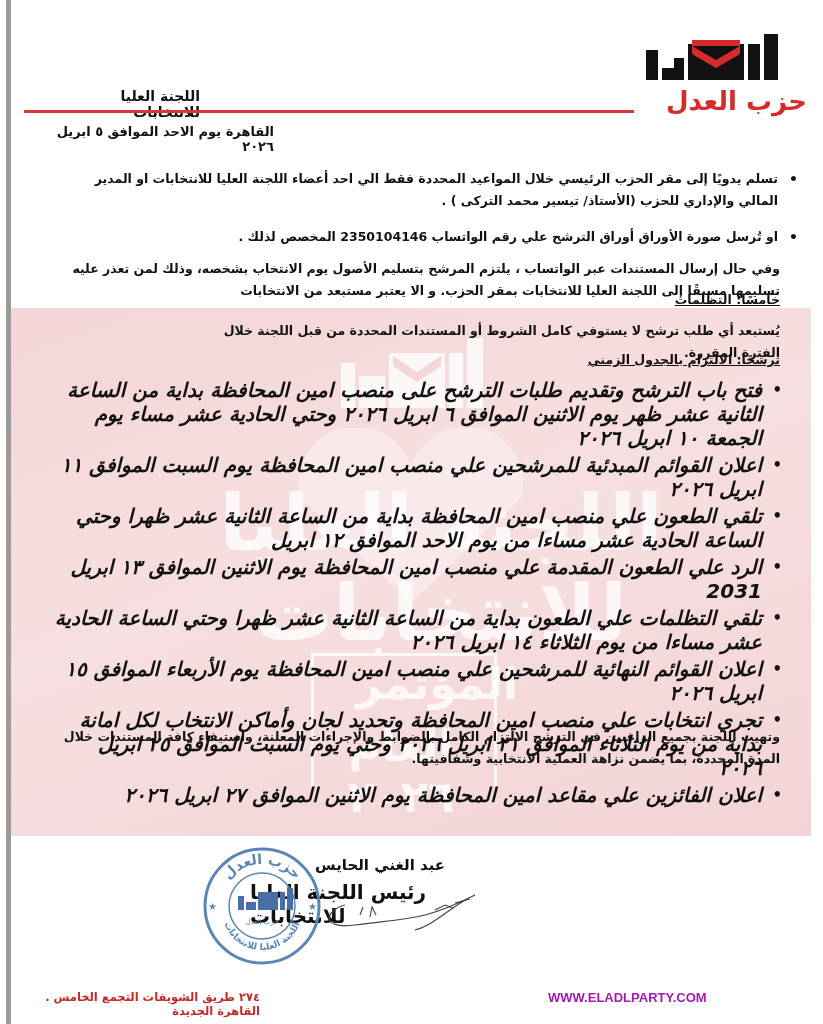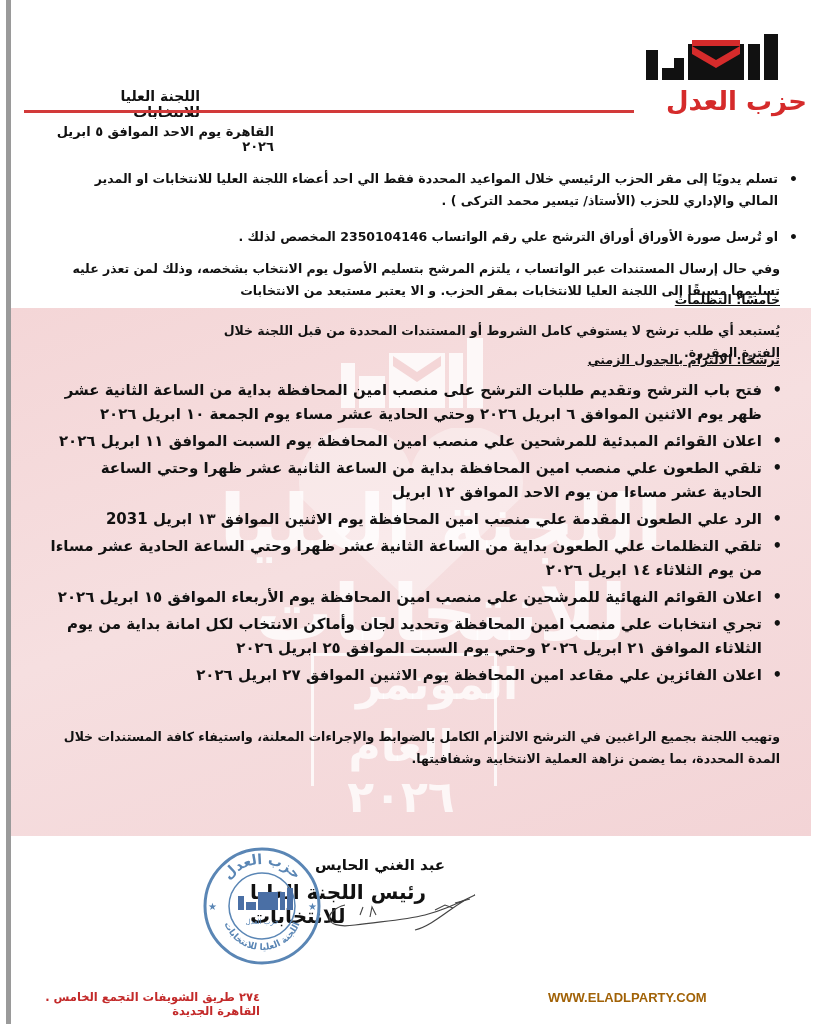--- a/index.html
+++ b/index.html
@@ -38,31 +38,31 @@
   .wm-box { left:300px; top:345px; width:180px; height:130px; border:3px solid rgba(255,255,255,0.8); border-bottom:none; }
   .wm-box-text1 { left:300px; top:350px; width:180px; font-size:44px; text-align:center; direction:rtl;margin-left:36px; }
   .wm-box-text2 { left:300px; top:412px; width:180px; font-size:44px; text-align:center; direction:rtl; }
 
   .section-h { position:absolute; font-size:12.5px; font-weight:bold; text-decoration:underline; direction:rtl; text-align:right; }
   .sec5 { left:600px; top:292px; width:180px; }
   .sec5-body { position:absolute; left:200px; top:320px; width:580px; }
   .sec6 { left:560px; top:352px; width:220px; }
 
   .bullets2 { position:absolute; left:50px; top:378px; width:740px; margin:0; padding:0; list-style:none; }
-  .bullets2 li { position:relative; padding-right:28px; font-size:15px; font-weight:bold; line-height:24px; margin-bottom:3px; }
+  .bullets2 li { position:relative; padding-right:28px; font-size:20px; font-weight:bold; line-height:24px; margin-bottom:3px;font-style:italic; }
   .bullets2 li::before { content:"•"; position:absolute; right:8px; top:0; font-size:15px; }
 
   .closing { position:absolute; left:40px; top:726px; width:740px; }
 
   .signer-title { position:absolute; left:250px; top:832px; width:260px; font-size:20px; font-weight:bold; text-align:left; direction:rtl;margin-top:48px; }
   .signer-name { position:absolute; left:250px; top:856px; width:260px; font-size:15px; font-weight:bold; text-align:center; direction:rtl; }
   .stamp { position:absolute; left:202px; top:846px; width:120px; height:120px; }
   .signature { position:absolute; left:315px; top:885px; width:170px; height:60px; }
 
-  .footer-url { position:absolute; left:548px; top:990px; font-family:"Liberation Sans", sans-serif; font-size:13px; font-weight:bold; color:#a16207; }
+  .footer-url { position:absolute; left:548px; top:990px; font-family:"Liberation Sans", sans-serif; font-size:13px; font-weight:bold; color:#a21caf; }
   .footer-addr { position:absolute; left:40px; top:990px; width:220px; font-size:11.5px; font-weight:bold; color:#c32a2a; direction:rtl; text-align:right; }
 </style>
 </head>
 <body>
 
 <div class="left-bar"></div>
 <div class="page"></div>
 
 <div class="logo">
   <svg class="logo-mark" viewBox="0 0 140 46">

